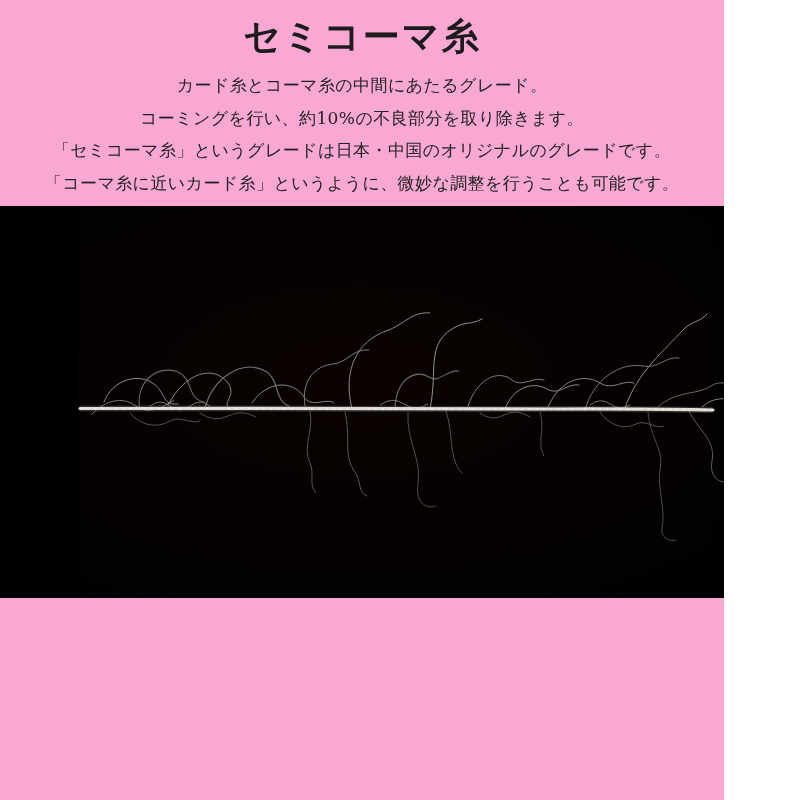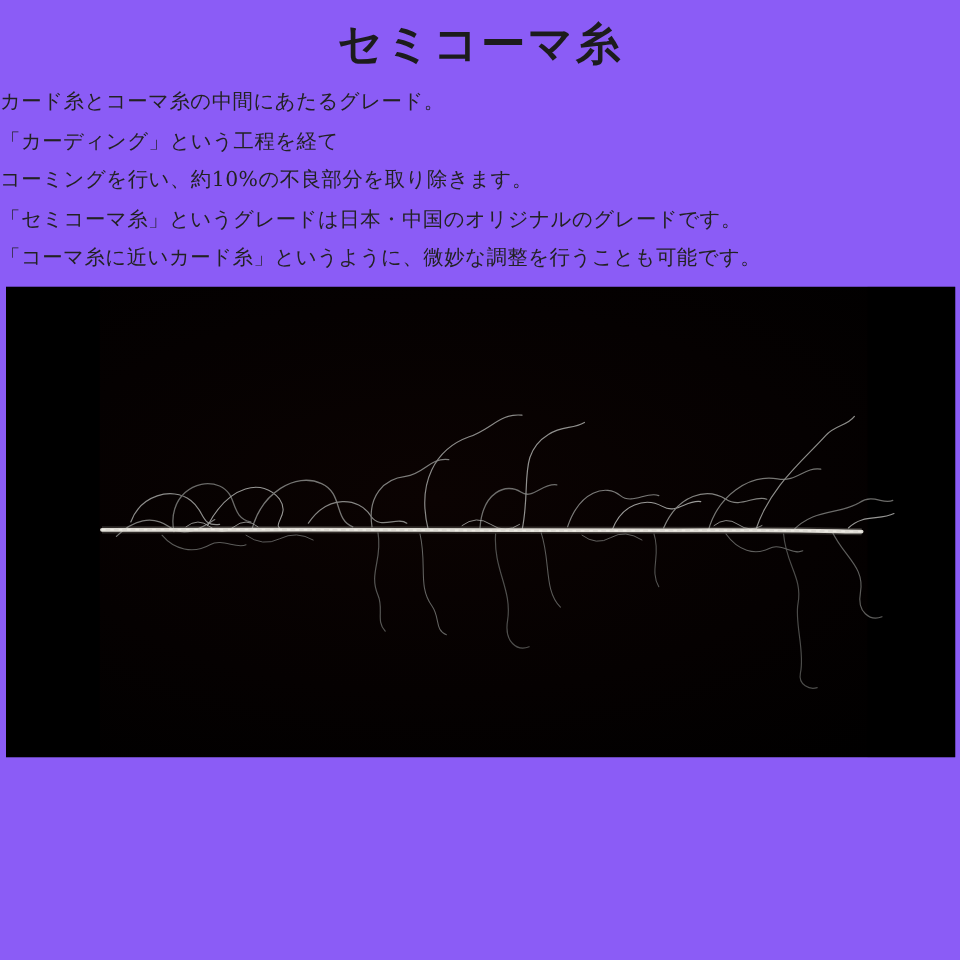--- a/index.html
+++ b/index.html
@@ -2,40 +2,40 @@
 <html><head>
 <meta charset="utf-8">
 <style>
   html, body {
     margin: 0;
     padding: 0;
     background: #ffffff;
   }
   .page {
     position: relative;
-    width: 800px;
+    width: 724px;
     height: 800px;
-    background: #8b5cf6;
+    background: #f9a8d4;
     overflow: hidden;
     font-family: "DejaVu Serif", "Liberation Serif", serif;
   }
   .title {
     margin: 0;
     padding-top: 14px;
     text-align: center;
     font-size: 37px;
     line-height: 44px;
     font-weight: 600;
     letter-spacing: 2px;
     color: #1c1c1c;
     font-family: "DejaVu Serif", "Liberation Serif", serif;
   }
   .description {
     margin-top: 11px;
-    text-align: left;
+    text-align: center;
   }
   .description p {
     margin: 0;
     font-size: 17px;
     line-height: 32.5px;
     letter-spacing: 0.4px;
     color: #222222;
     white-space: nowrap;
   }
   figure.photo {
@@ -52,21 +52,20 @@
 </style>
 </head>
 <body>
 
 <div class="page">
 
   <h1 class="title">セミコーマ糸</h1>
 
   <div class="description">
     <p>カード糸とコーマ糸の中間にあたるグレード。</p>
-    <p>「カーディング」という工程を経て</p>
     <p>コーミングを行い、約10%の不良部分を取り除きます。</p>
     <p>「セミコーマ糸」というグレードは日本・中国のオリジナルのグレードです。</p>
     <p>「コーマ糸に近いカード糸」というように、微妙な調整を行うことも可能です。</p>
   </div>
 
   <figure class="photo" aria-label="毛羽のある糸の拡大写真（黒背景に白い一本の糸）">
     <svg viewBox="0 0 791 392" xmlns="http://www.w3.org/2000/svg">
       <defs>
         <radialGradient id="bgGlow" cx="45%" cy="45%" r="75%">
           <stop offset="0%" stop-color="#0b0302"></stop>

